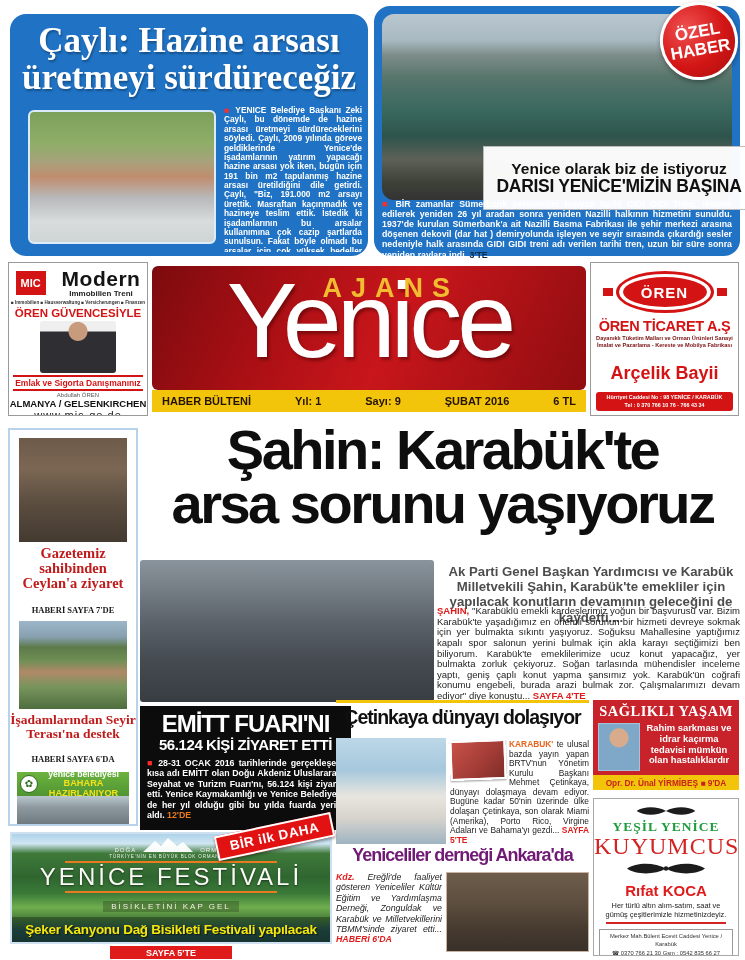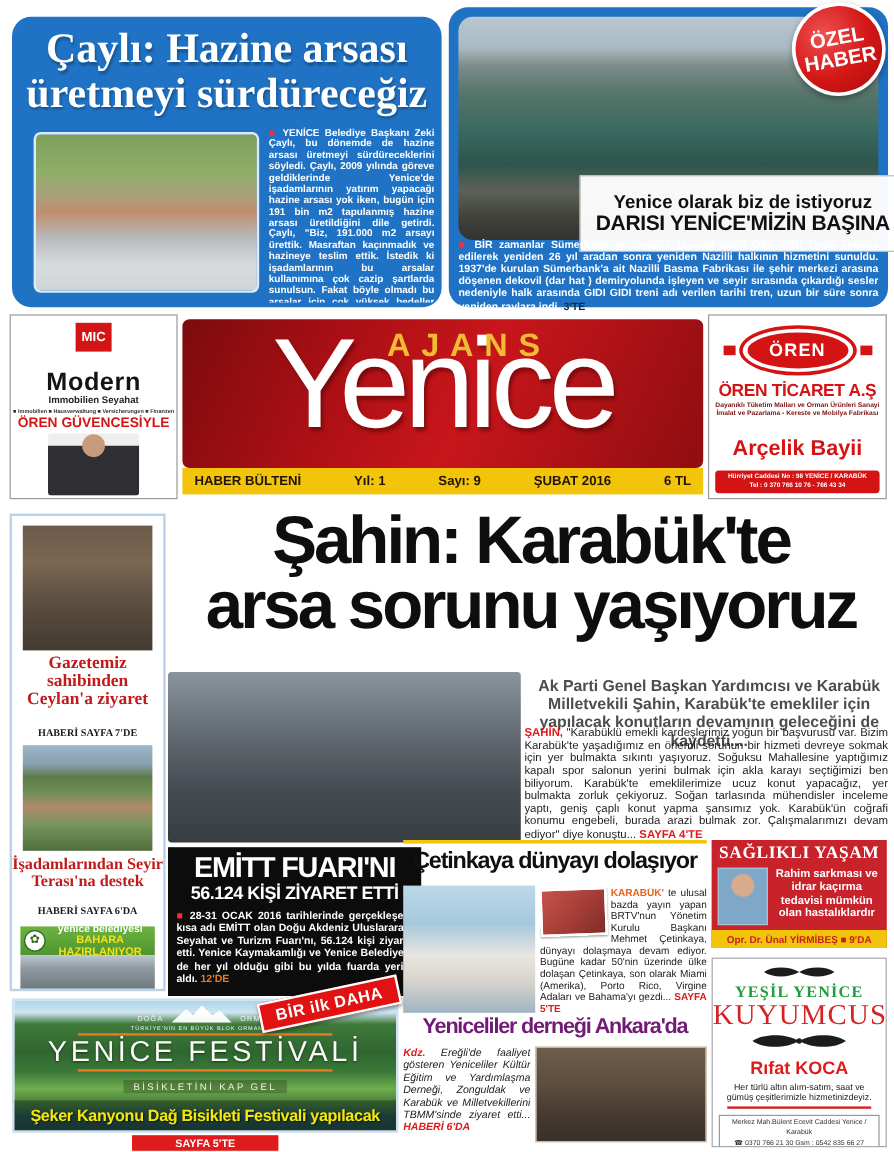--- a/index.html
+++ b/index.html
@@ -34,21 +34,21 @@
   .cap2 { font-size:17.5px; font-weight:bold; letter-spacing:-.3px; line-height:1.1; }
   #tr-body { position:absolute; left:8px; top:193px; width:350px; color:#fff; font-size:8.8px;
     font-weight:bold; line-height:1.15; text-align:justify; }
 
   .sq-red { color:#ff2c2c; font-weight:bold; }
   .ref-dark { color:#0b2a4a; font-weight:bold; }
 
   
   .adbox { position:absolute; background:#fff; border:1px solid #9a9a9a; text-align:center; overflow:hidden; }
   #mic { left:8px; top:262px; width:140px; height:154px; }
-  .mic-top { display:flex; align-items:center; justify-content:center; gap:16px; margin-top:6px;flex-direction:column; }
+  .mic-top { display:flex; align-items:center; justify-content:center; gap:16px; margin-top:6px; }
   .mic-logo { width:30px; height:24px; background:#d41414; color:#fff; font-size:11px; font-weight:bold;
     display:flex; align-items:center; justify-content:center; flex:none; }
   .mic-title { font-size:21px; font-weight:bold; color:#141414; line-height:.95; letter-spacing:.5px; }
   .mic-sub { font-size:8px; font-weight:bold; color:#222; }
   .mic-services { font-size:4.6px; color:#333; margin-top:2px; font-weight:bold; }
   .mic-tagline { color:#d41414; font-weight:bold; font-size:11.5px; margin-top:2px; }
   .mic-photo { width:76px; height:52px; margin:2px auto 0; border-radius:3px;
     background:radial-gradient(circle at 50% 20%, #c99b7d 0 9px, rgba(0,0,0,0) 10px),
                linear-gradient(180deg,#efefef 0 10px,#2e2e33 11px 100%); }
   .mic-banner { border-top:2px solid #d41414; border-bottom:2px solid #d41414; color:#d41414;
@@ -216,21 +216,21 @@
       <span class="cap2">DARISI YENİCE'MİZİN BAŞINA</span>
     </div>
     <p id="tr-body"><span class="sq-red">■ </span><span>BİR </span><span>zamanlar Sümerbank personelini taşıyan tarihi GIDI GIDI Treni, restore edilerek yeniden 26 yıl aradan sonra yeniden Nazilli halkının hizmetini sunuldu. 1937'de kurulan Sümerbank'a ait Nazilli Basma Fabrikası ile şehir merkezi arasına döşenen dekovil (dar hat ) demiryolunda işleyen ve seyir sırasında çıkardığı sesler nedeniyle halk arasında GIDI GIDI treni adı verilen tarihi tren, uzun bir süre sonra yeniden raylara indi.  </span><span class="ref-dark">3'TE</span></p>
   </div>
 
   <div class="adbox" id="mic">
     <div class="mic-top">
       <div class="mic-logo">MIC</div>
       <div>
         <div class="mic-title">Modern</div>
-        <div class="mic-sub">Immobilien Seyahat</div>
+        <div class="mic-sub">Immobilien Treni</div>
       </div>
     </div>
     <div class="mic-services">■ Immobilien  ■ Hausverwaltung  ■ Versicherungen  ■ Finanzen</div>
     <div class="mic-tagline">ÖREN GÜVENCESİYLE</div>
     <div class="mic-photo"></div>
     <div class="mic-banner">Emlak ve Sigorta Danışmanınız</div>
     <div class="mic-person">Abdullah ÖREN</div>
     <div class="mic-loc">ALMANYA / GELSENKIRCHEN</div>
     <div class="mic-web">www.mic-ge.de</div>
   </div>

